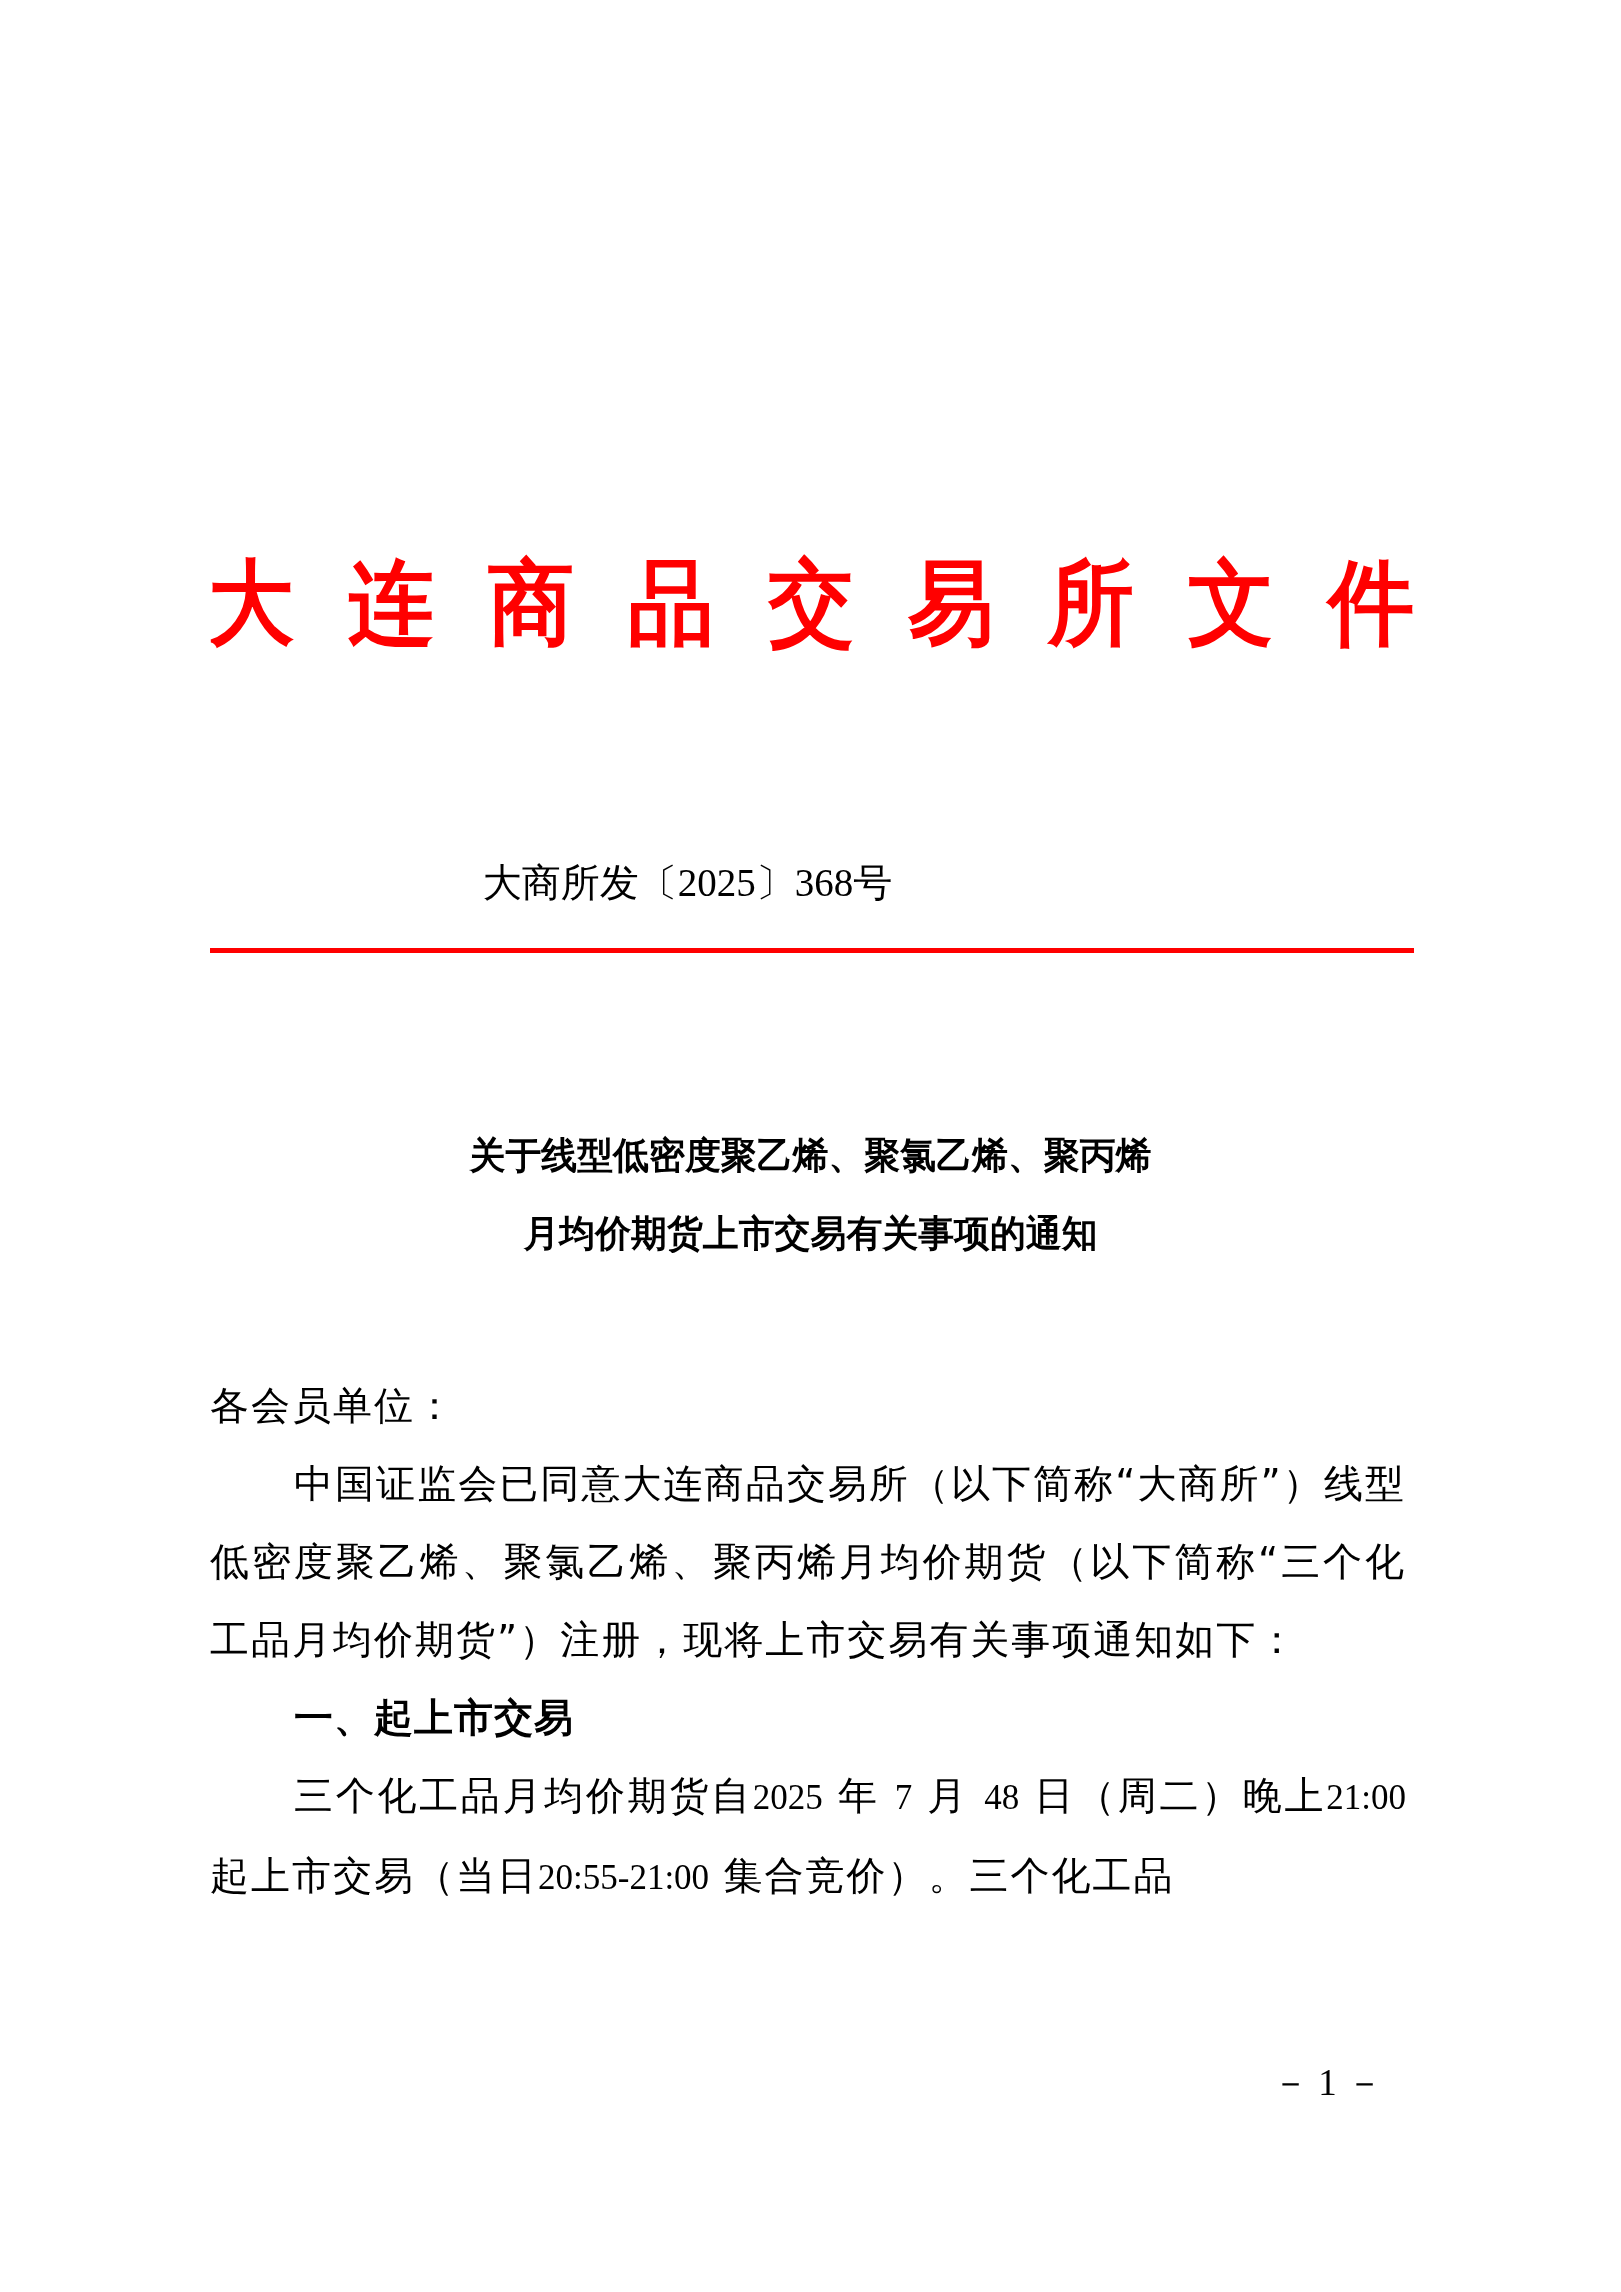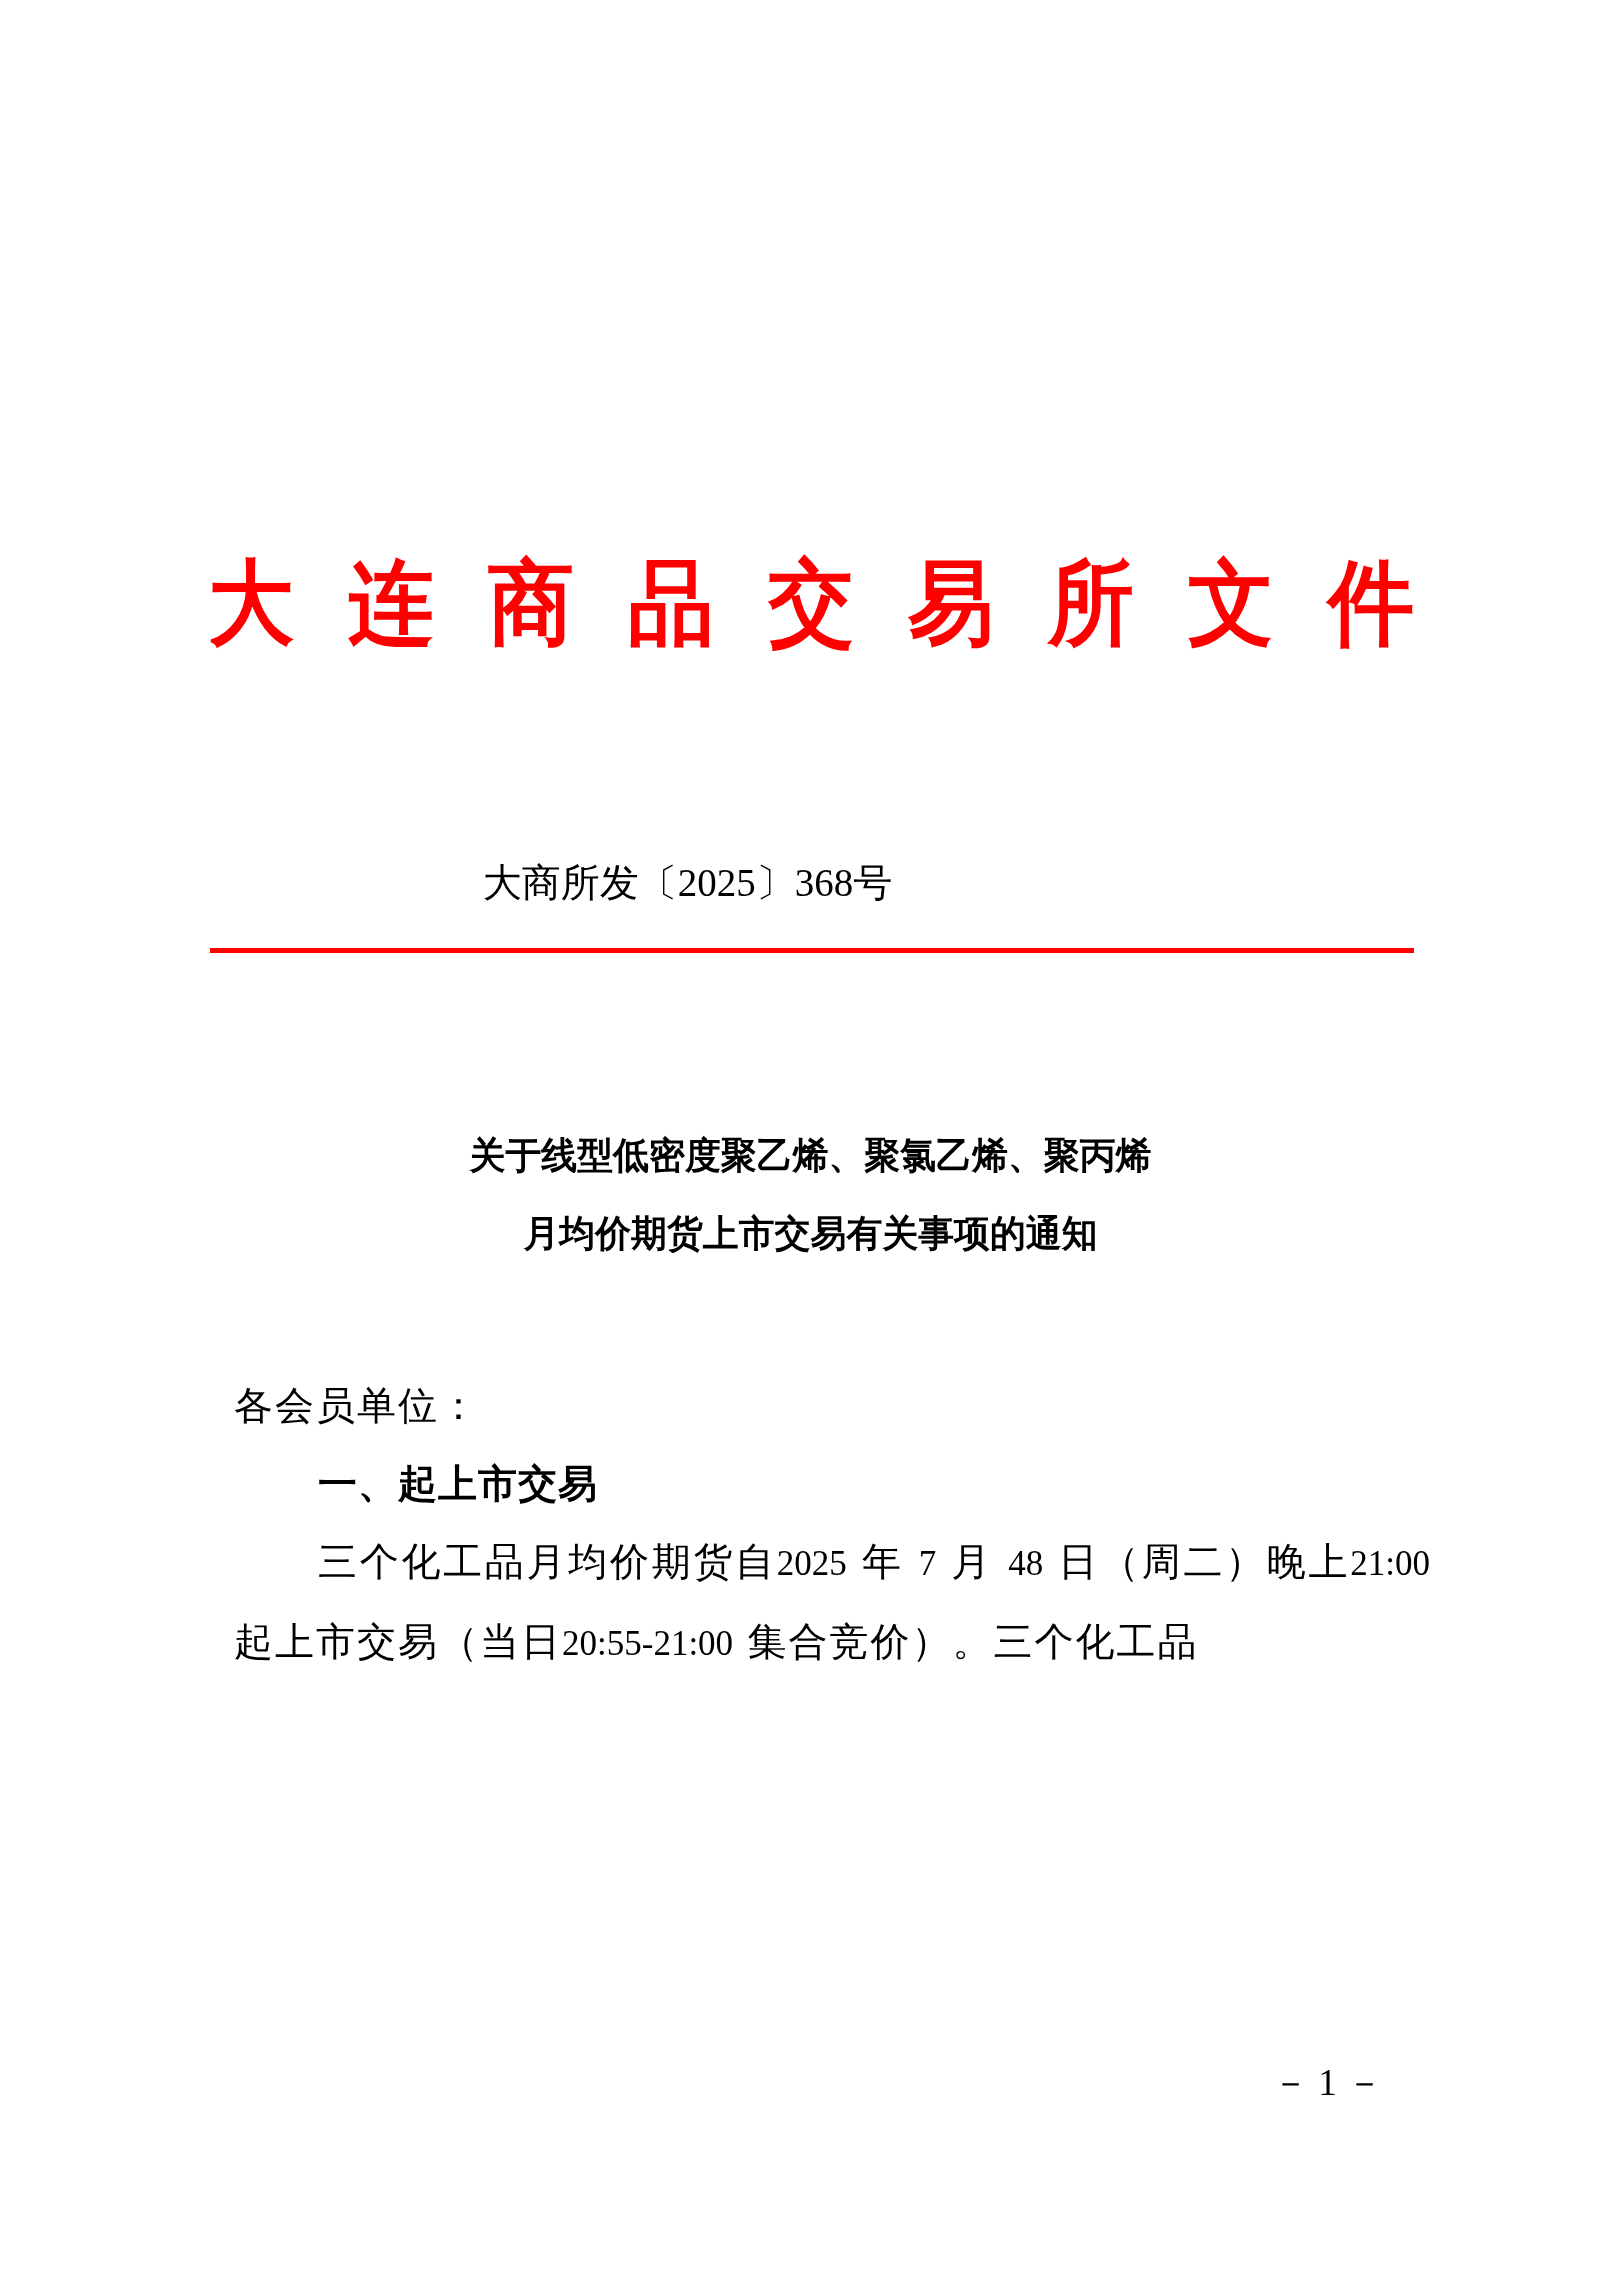--- a/index.html
+++ b/index.html
@@ -68,21 +68,21 @@
       font-weight: bold;
       font-size: 37px;
       line-height: 78px;
     }
     .title .line {
       display: block;
       transform: scaleX(0.97);
     }
     .body-text {
       position: absolute;
-      left: 234px;
+      left: 210px;
       top: 1367px;
       width: 1196px;
       font-family: "DejaVu Sans", "Liberation Sans", sans-serif;
       font-size: 39px;
       line-height: 78px;
       letter-spacing: 2px;
     }
     .body-text p {
       margin: 0;
       text-align: justify;
@@ -134,20 +134,21 @@
 
   <div class="red-rule"></div>
 
   <div class="title">
     <span class="line">关于线型低密度聚乙烯、聚氯乙烯、聚丙烯</span>
     <span class="line">月均价期货上市交易有关事项的通知</span>
   </div>
 
   <div class="body-text">
     <p>各会员单位：</p>
+    <p class="indent">中国证监会已同意大连商品交易所（以下简称“大商所”）线型低密度聚乙烯、聚氯乙烯、聚丙烯月均价期货（以下简称“三个化工品月均价期货”）注册，现将上市交易有关事项通知如下：</p>
     <p class="heading">一、起上市交易</p>
     <p class="indent"><span>三个化工品月均价期货自</span><span class="num">2025</span> <span>年</span> <span class="num">7</span> <span>月</span> <span class="num">48</span> <span>日（周二）晚上</span><span class="num">21:00</span> <span>起上市交易（当日</span><span class="num">20:55-21:00</span> <span>集合竞价）。三个化工品</span></p>
   </div>
 
   <div class="page-number">－ 1 －</div>
 
 </div>
 
 
 </body></html>

